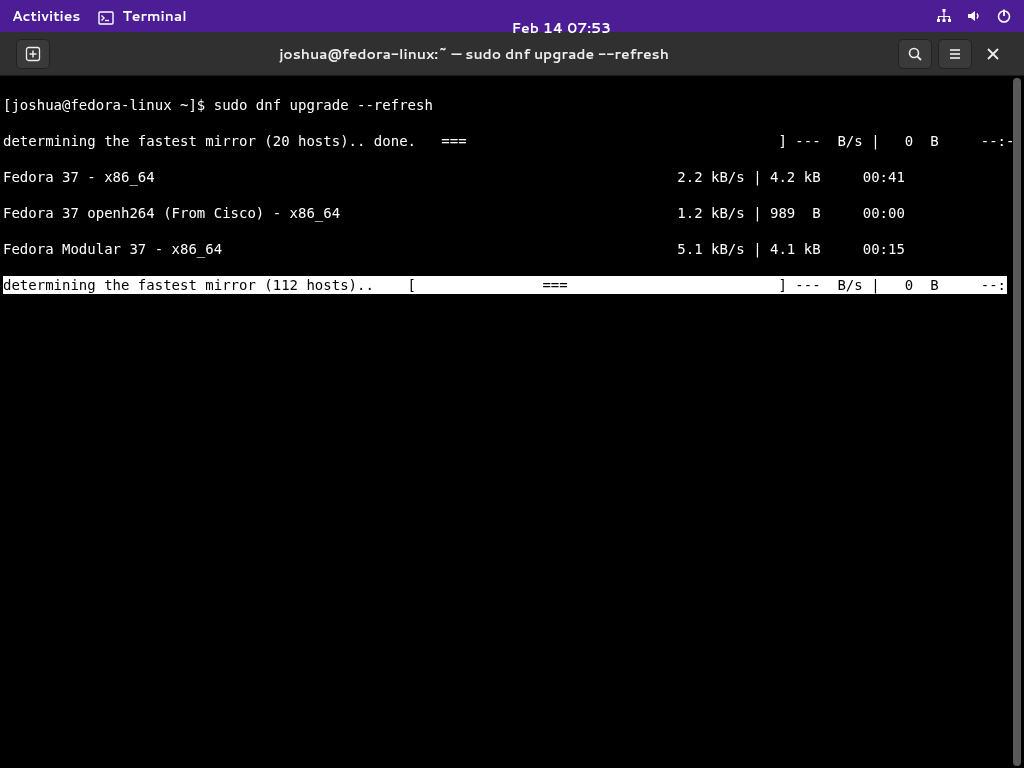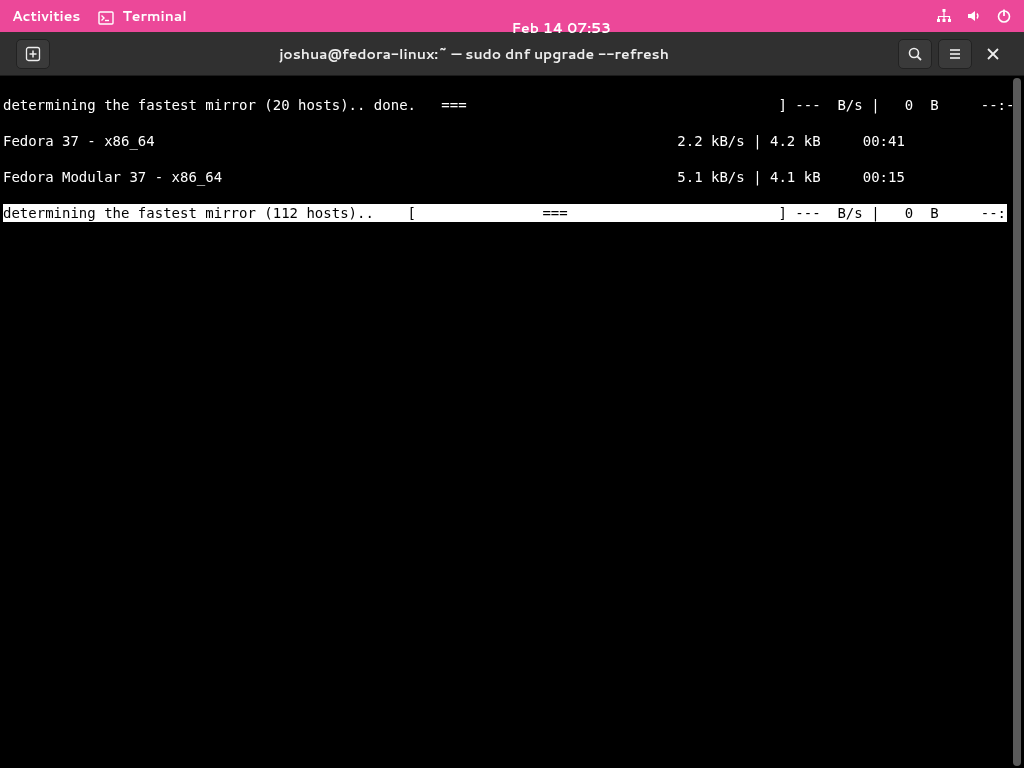--- a/index.html
+++ b/index.html
@@ -1,21 +1,21 @@
 <!DOCTYPE html>
 <html><head>
 <meta charset="utf-8">
 <style>
   * { margin: 0; padding: 0; box-sizing: border-box; }
   html, body { width: 1024px; height: 768px; overflow: hidden; background: #000; font-family: Cantarell, "DejaVu Sans", sans-serif; }
   
   
   .top-panel {
     height: 32px;
-    background: #ec4899;
+    background: #4c1d95;
     color: #fff;
     display: flex;
     align-items: center;
     padding: 0 12px;
     font-size: 14px;
     font-weight: 600;
   }
   .top-panel .left { display: flex; align-items: center; gap: 18px; }
   .top-panel .center { flex: 1; text-align: center; margin-top: 24px; }
   .top-panel .right { display: flex; align-items: center; gap: 14px; }
@@ -171,21 +171,23 @@
       <svg viewBox="0 0 14 14">
           <line x1="2" y1="2" x2="12" y2="12" stroke-width="1.8"></line>
           <line x1="12" y1="2" x2="2" y2="12" stroke-width="1.8"></line>
         </svg>
     </div>
   </div>
 </div>
 
 <div class="terminal">
   <div class="terminal-inner">
+<div class="term-line">[joshua@fedora-linux ~]$ sudo dnf upgrade --refresh</div>
 <div class="term-line">determining the fastest mirror (20 hosts).. done.   ===                                     ] ---  B/s |   0  B     --:-- ETA</div>
 <div class="term-line">Fedora 37 - x86_64                                                              2.2 kB/s | 4.2 kB     00:41    </div>
+<div class="term-line">Fedora 37 openh264 (From Cisco) - x86_64                                        1.2 kB/s | 989  B     00:00    </div>
 <div class="term-line">Fedora Modular 37 - x86_64                                                      5.1 kB/s | 4.1 kB     00:15    </div>
 <span class="term-line term-highlight">determining the fastest mirror (112 hosts)..    [               ===                         ] ---  B/s |   0  B     --:-- ETA</span>
   </div>
   <div class="scrollbar">
     <div class="scrollbar-thumb"></div>
   </div>
 </div>
 
 </body></html>

